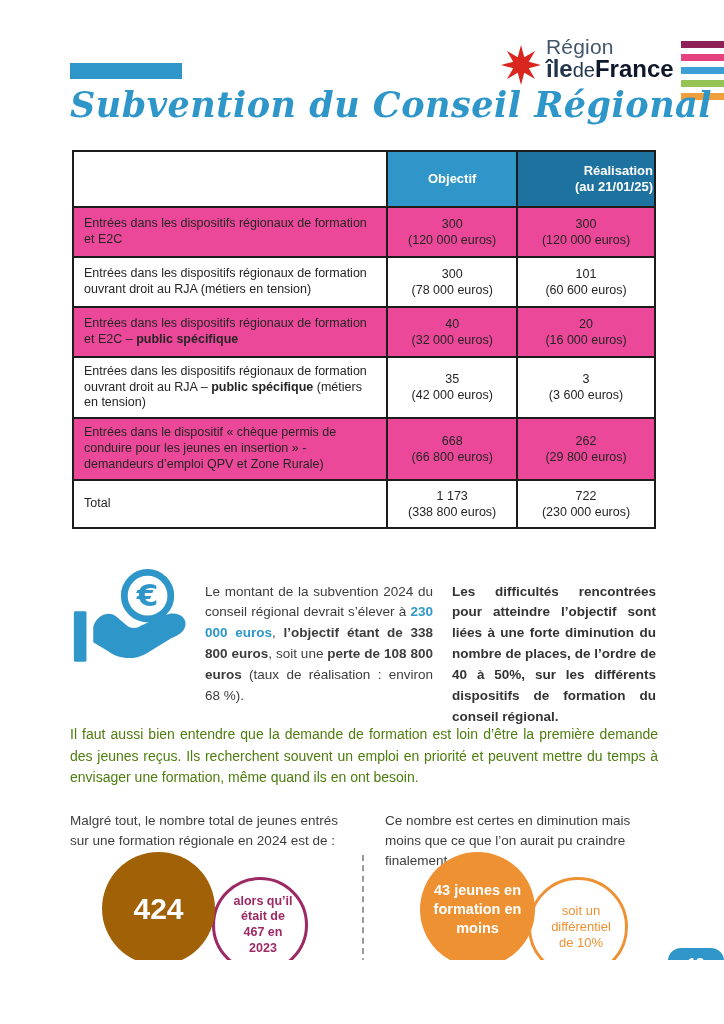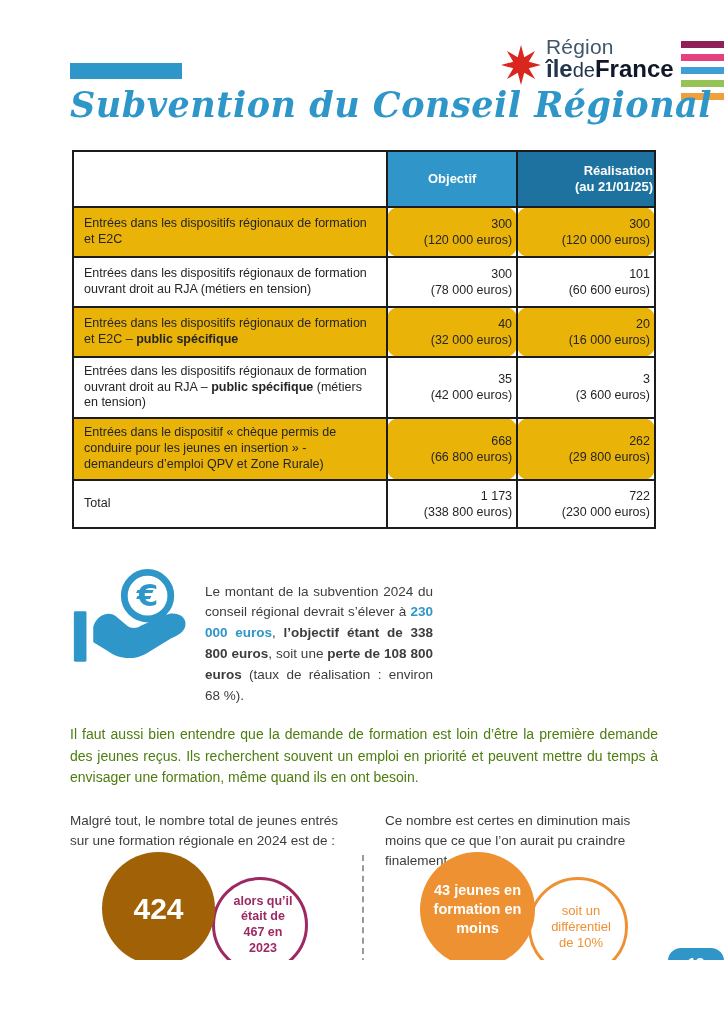--- a/index.html
+++ b/index.html
@@ -32,22 +32,22 @@
     position:absolute; left:72px; top:150px; width:584px;
     border-collapse:collapse; table-layout:fixed; color:#252525;
   }
   .data-table td, .data-table th { border:2px solid #1c1c1c; vertical-align:middle; }
   .col-lbl { width:54%; } .col-obj { width:22.3%; } .col-real { width:23.7%; }
   .th-cell { font-size:13px; font-weight:bold; color:#fff; text-align:center; line-height:1.25; height:52px; }
   .th-obj { background:#3095c8;margin-left:8px; }
   .th-real { background:#1e729f;text-align:right; }
   .th-empty { background:#ffffff; }
   .lbl { text-align:left; padding:6px 10px; font-size:12.5px; line-height:1.25; }
-  .val { text-align:right; font-size:12.5px; line-height:1.3; padding:4px 4px;border-radius:12px; }
-  .r-blue td { background:#eab308; }
+  .val { text-align:center; font-size:12.5px; line-height:1.3; padding:4px 4px; }
+  .r-blue td { background:#ec4899; }
   .r-white td { background:#ffffff; }
   .h1r { height:50px; } .h2r { height:50px; } .h3r { height:50px; }
   .h4r { height:60px; } .h5r { height:62px; } .htot { height:48px; }
 
   
   .euro-icon { position:absolute; left:70px; top:566px; width:126px; height:106px; }
   .sub-par {
     position:absolute; left:205px; top:568px; width:228px;
     font-size:13.5px; line-height:1.55; text-align:justify; color:#3d3d3d;
   }
@@ -201,20 +201,21 @@
 
   <svg class="euro-icon" viewBox="0 0 130 108" aria-hidden="true">
     <circle cx="80" cy="30" r="24" fill="none" stroke="#2e96c9" stroke-width="7"></circle>
     <text x="80" y="41" font-size="32" font-weight="bold" fill="#2e96c9" text-anchor="middle" font-family="DejaVu Sans, sans-serif">€</text>
     <rect x="4" y="46" width="13" height="52" rx="1.5" fill="#2e96c9"></rect>
     <path fill="#2e96c9" d="M24,62 C27,51 39,45 47,51 L59,61 C63,64 69,64 73,61 L98,50 C110,45 121,52 119,61 C118,67 112,71 104,74 L78,90 C65,97 49,95 39,87 L24,78 Z"></path>
   </svg>
 
   <p class="sub-par"><span>Le montant de la subvention 2024 du conseil régional devrait s’élever à </span><span class="sub-blue">230 000 euros</span><span>, </span><span class="sub-bold">l’objectif étant de 338 800 euros</span><span>, soit une </span><span class="sub-bold">perte de 108 800 euros</span><span> (taux de réalisation : environ 68 %).</span></p>
 
+  <p class="diff-par">Les difficultés rencontrées pour atteindre l’objectif sont liées à une forte diminution du nombre de places, de l’ordre de 40 à 50%, sur les différents dispositifs de formation du conseil régional.</p>
 
   <p class="body-par">Il faut aussi bien entendre que la demande de formation est loin d’être la première demande des jeunes reçus. Ils recherchent souvent un emploi en priorité et peuvent mettre du temps à envisager une formation, même quand ils en ont besoin.</p>
 
   <p class="intro-left">Malgré tout, le nombre total de jeunes entrés sur une formation régionale en 2024 est de :</p>
   <p class="intro-right">Ce nombre est certes en diminution mais moins que ce que l’on aurait pu craindre finalement :</p>
   <div class="v-divider"></div>
 
   <div class="circle small-purple">
       <span>alors qu’il était de 467 en 2023</span>
     </div>

